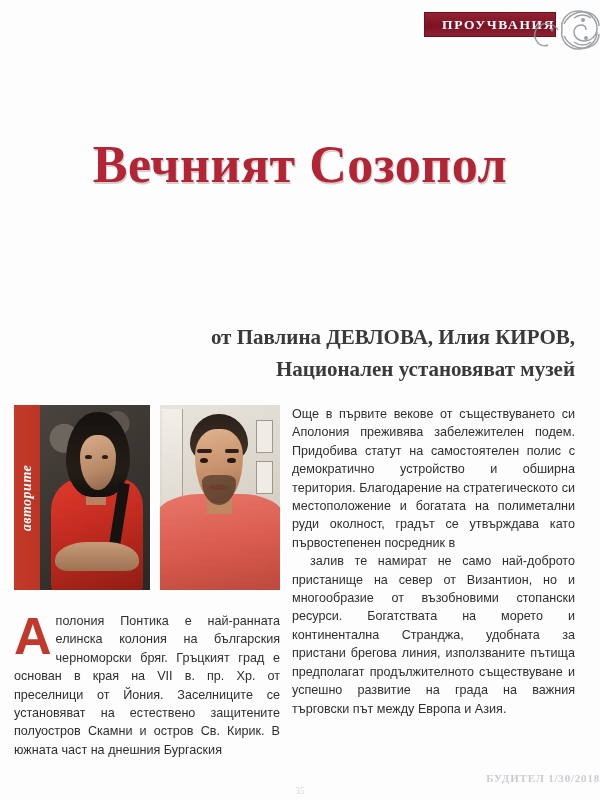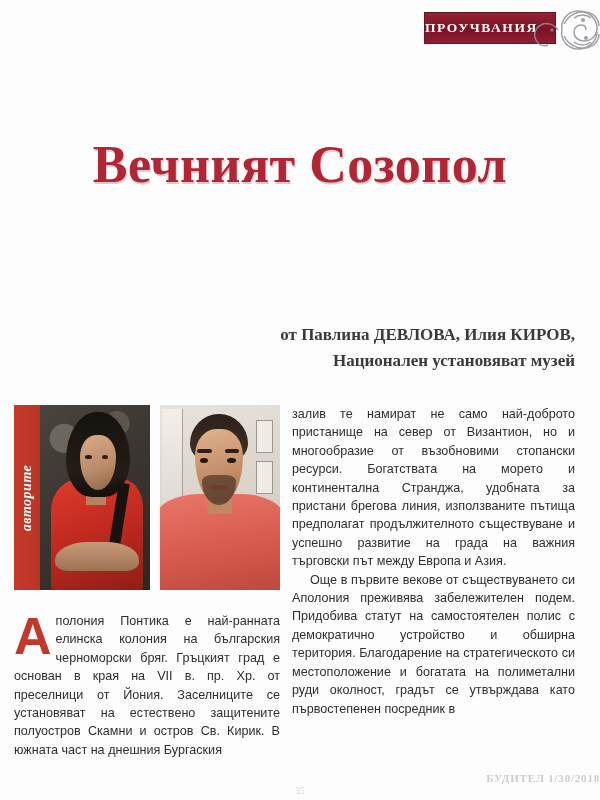--- a/index.html
+++ b/index.html
@@ -29,27 +29,27 @@
     top: 0;
     left: 0;
     width: 600px;
     height: 64px;
   }
   .rubric-banner {
     position: absolute;
     top: 12px;
     left: 424px;
     width: 132px;
-    height: 32px;
+    height: 25px;
     background: linear-gradient(180deg, #932234 0%, #7d1224 55%, #8d1f30 100%);
     border: 1px solid #6d0f1f;
     box-sizing: border-box;
     display: flex;
     align-items: center;
-    justify-content: flex-start;
+    justify-content: flex-end;
   }
   .rubric-banner span {
     color: #ffffff;
     font-family: "Liberation Serif", serif;
     font-size: 13.5px;
     font-weight: 700;
     letter-spacing: 1.6px;
     white-space: nowrap;
   }
   .rubric-ornament {
@@ -78,21 +78,21 @@
   }
 
   
   .byline {
     position: absolute;
     top: 322px;
     left: 190px;
     width: 385px;
     text-align: right;
     font-family: "Liberation Serif", serif;
-    font-size: 17px;
+    font-size: 21px;
     font-weight: 700;
     color: #3a3a3a;
     line-height: 1.5;
   }
   .byline .l2 { display: block; }
 
   
   .authors-block {
     position: absolute;
     top: 405px;
@@ -384,20 +384,20 @@
       <div class="ph2-eye-r"></div>
       <div class="ph2-mouth"></div>
     </div>
   </div>
 
   <div class="col col-left">
     <p><span class="dropcap">А</span><span>полония Понтика е най-ранната елинска колония на българския черноморски бряг. Гръцкият град е основан в края на VII в. пр. Хр. от преселници от Йония. Заселниците се установяват на естествено защитените полуостров Скамни и остров Св. Кирик. В южната част на днешния Бургаския</span></p>
   </div>
 
   <div class="col col-right">
+    <p>Още в първите векове от съществуването си Аполония преживява забележителен подем. Придобива статут на самостоятелен полис с демократично устройство и обширна територия. Благодарение на стратегическото си местоположение и богатата на полиметални руди околност, градът се утвърждава като първостепенен посредник в</p>
     <p>залив те намират не само най-доброто пристанище на север от Византион, но и многообразие от възобновими стопански ресурси. Богатствата на морето и континентална Странджа, удобната за пристани брегова линия, използваните пътища предполагат продължителното съществуване и успешно развитие на града на важния търговски път между Европа и Азия.</p>
-    <p>Още в първите векове от съществуването си Аполония преживява забележителен подем. Придобива статут на самостоятелен полис с демократично устройство и обширна територия. Благодарение на стратегическото си местоположение и богатата на полиметални руди околност, градът се утвърждава като първостепенен посредник в</p>
   </div>
 
   <div class="footer-mark">БУДИТЕЛ 1/30/2018</div>
   <div class="footer-page">35</div>
 
 </div>
 
 </body></html>

